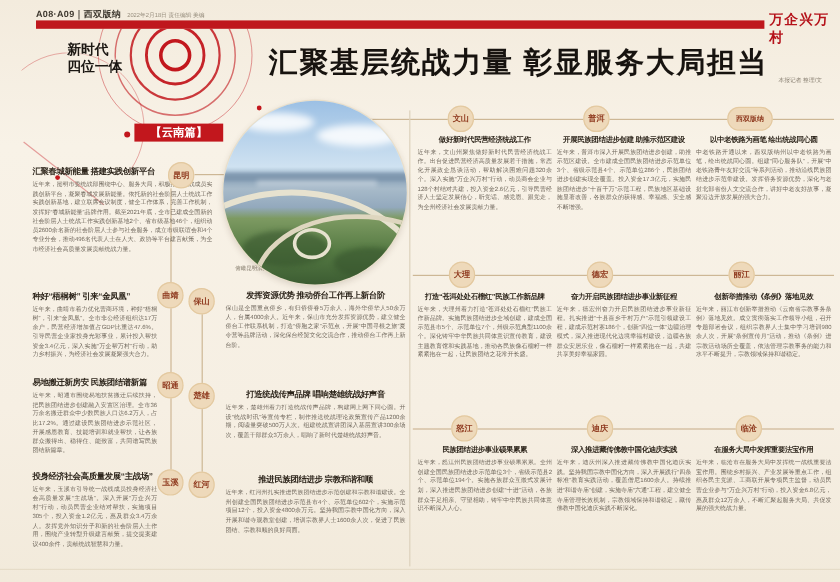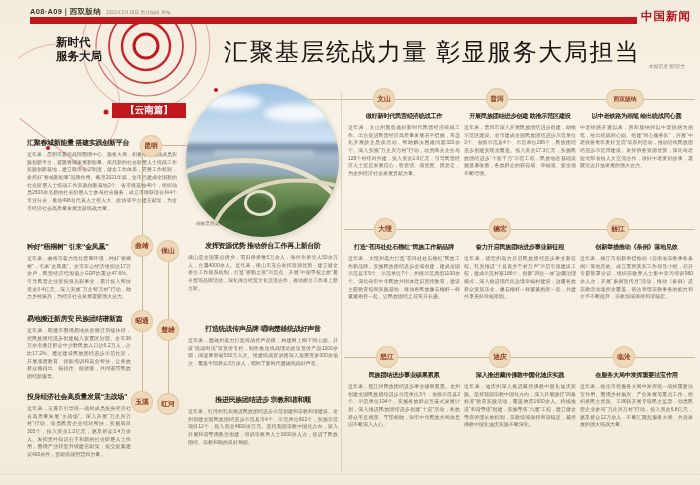--- a/index.html
+++ b/index.html
@@ -21,21 +21,21 @@
               text-shadow:0 0 2px #f6efe3,0 0 3px #f6efe3,0 0 4px #f6efe3;}
   .logo-big{left:92px;top:55px;font-size:46px;font-weight:900;color:#0f0d0a;
             font-family:"DejaVu Serif",serif;letter-spacing:2px;
             text-shadow:0 0 3px #f6efe3,0 0 5px #f6efe3;}
   .logo-tag{left:112px;top:103px;width:74px;height:15px;background:#c2171d;color:#fff;
             font-size:9.5px;font-weight:bold;display:flex;align-items:center;justify-content:center;}
   .reddot{background:#c2171d;border-radius:50%;}
   .redline{height:1px;background:#d4555a;opacity:.55;transform-origin:0 0;}
 
   
-  .headline{left:224px;top:36px;font-size:24px;font-weight:400;color:#17130f;
+  .headline{left:224px;top:36px;font-size:24px;font-weight:700;color:#17130f;
             letter-spacing:1.5px;white-space:nowrap;}
   .byline{left:540px;top:63px;width:145px;font-size:4.8px;color:#8d8476;text-align:right;}
 
   
   .photo{left:186px;top:84px;width:153px;height:153px;border-radius:50%;overflow:hidden;z-index:1;
          background:linear-gradient(180deg,#9cc0e4 0%,#cfe2f1 36%,#8ea6bc 42%,#a7bac9 48%,
                     #93a9bd 58%,#7d9a62 64%,#557a43 82%,#3c5c32 100%);
          box-shadow:0 0 0 1px #e9dfca,0 2px 6px rgba(60,40,20,.18);}
   .cloud{position:absolute;background:#fff;border-radius:50%;filter:blur(3px);opacity:.85;}
   .shore{position:absolute;left:0;top:60px;width:153px;height:7px;background:#7b93ab;filter:blur(1.5px);opacity:.8;}
@@ -65,37 +65,37 @@
   .art-right .atitle{font-size:6.2px;}
 </style>
 </head>
 <body>
 
 <div id="page">
 
   <div class="abs edition">A08·A09｜西双版纳</div>
   <div class="abs dateinfo">2022年2月18日 责任编辑 美编</div>
   <div class="abs redbar"></div>
-  <div class="abs masthead">中国新闻</div>
+  <div class="abs masthead">万企兴万村</div>
 
   <svg class="abs logo-svg" width="215" height="120">
     <g fill="none" stroke="#c2171d">
       <circle cx="128" cy="22" r="12" stroke-width="3"></circle>
       <circle cx="128" cy="22" r="24" stroke-width="2.4" opacity="0.95"></circle>
       <circle cx="128" cy="22" r="37" stroke-width="1.8" opacity="0.85"></circle>
       <circle cx="128" cy="22" r="50" stroke-width="1.2" opacity="0.6"></circle>
       <circle cx="128" cy="22" r="64" stroke-width="0.8" opacity="0.45"></circle>
       <circle cx="40" cy="82" r="62" stroke-width="0.7" opacity="0.4"></circle>
     </g>
     <circle cx="88" cy="88" r="2.5" fill="#c2171d"></circle>
     <circle cx="198" cy="66" r="2" fill="#c2171d"></circle>
   </svg>
   <div class="abs logo-lines">
     <div>新时代</div>
-    <div>服务大局</div>
+    <div>四位一体</div>
   </div>
   <div class="abs logo-tag">【云南篇】</div>
   <div class="abs reddot" style="left:46px;top:146px;width:4px;height:4px;"></div>
   <div class="abs redline" style="left:20px;top:118px;width:85px;transform:rotate(38deg);"></div>
 
   <div class="abs headline">汇聚基层统战力量 彰显服务大局担当</div>
   <div class="abs byline">本报记者 整理/文</div>
 
   <div class="abs photo">
     <div class="cloud" style="left:14px;top:10px;width:62px;height:16px;"></div>

